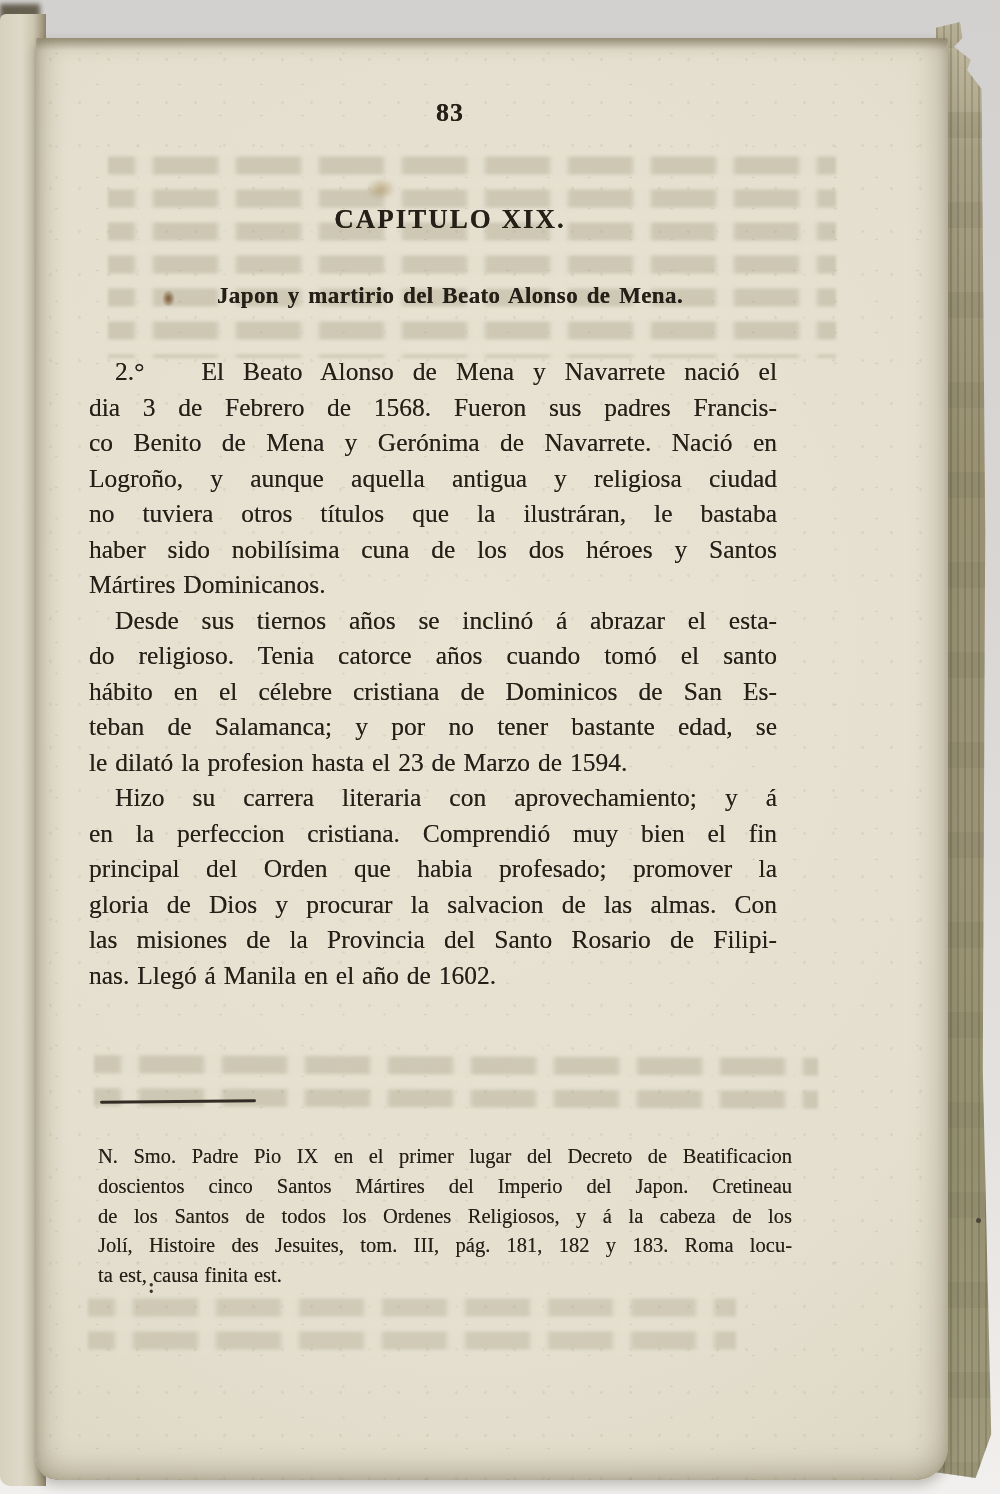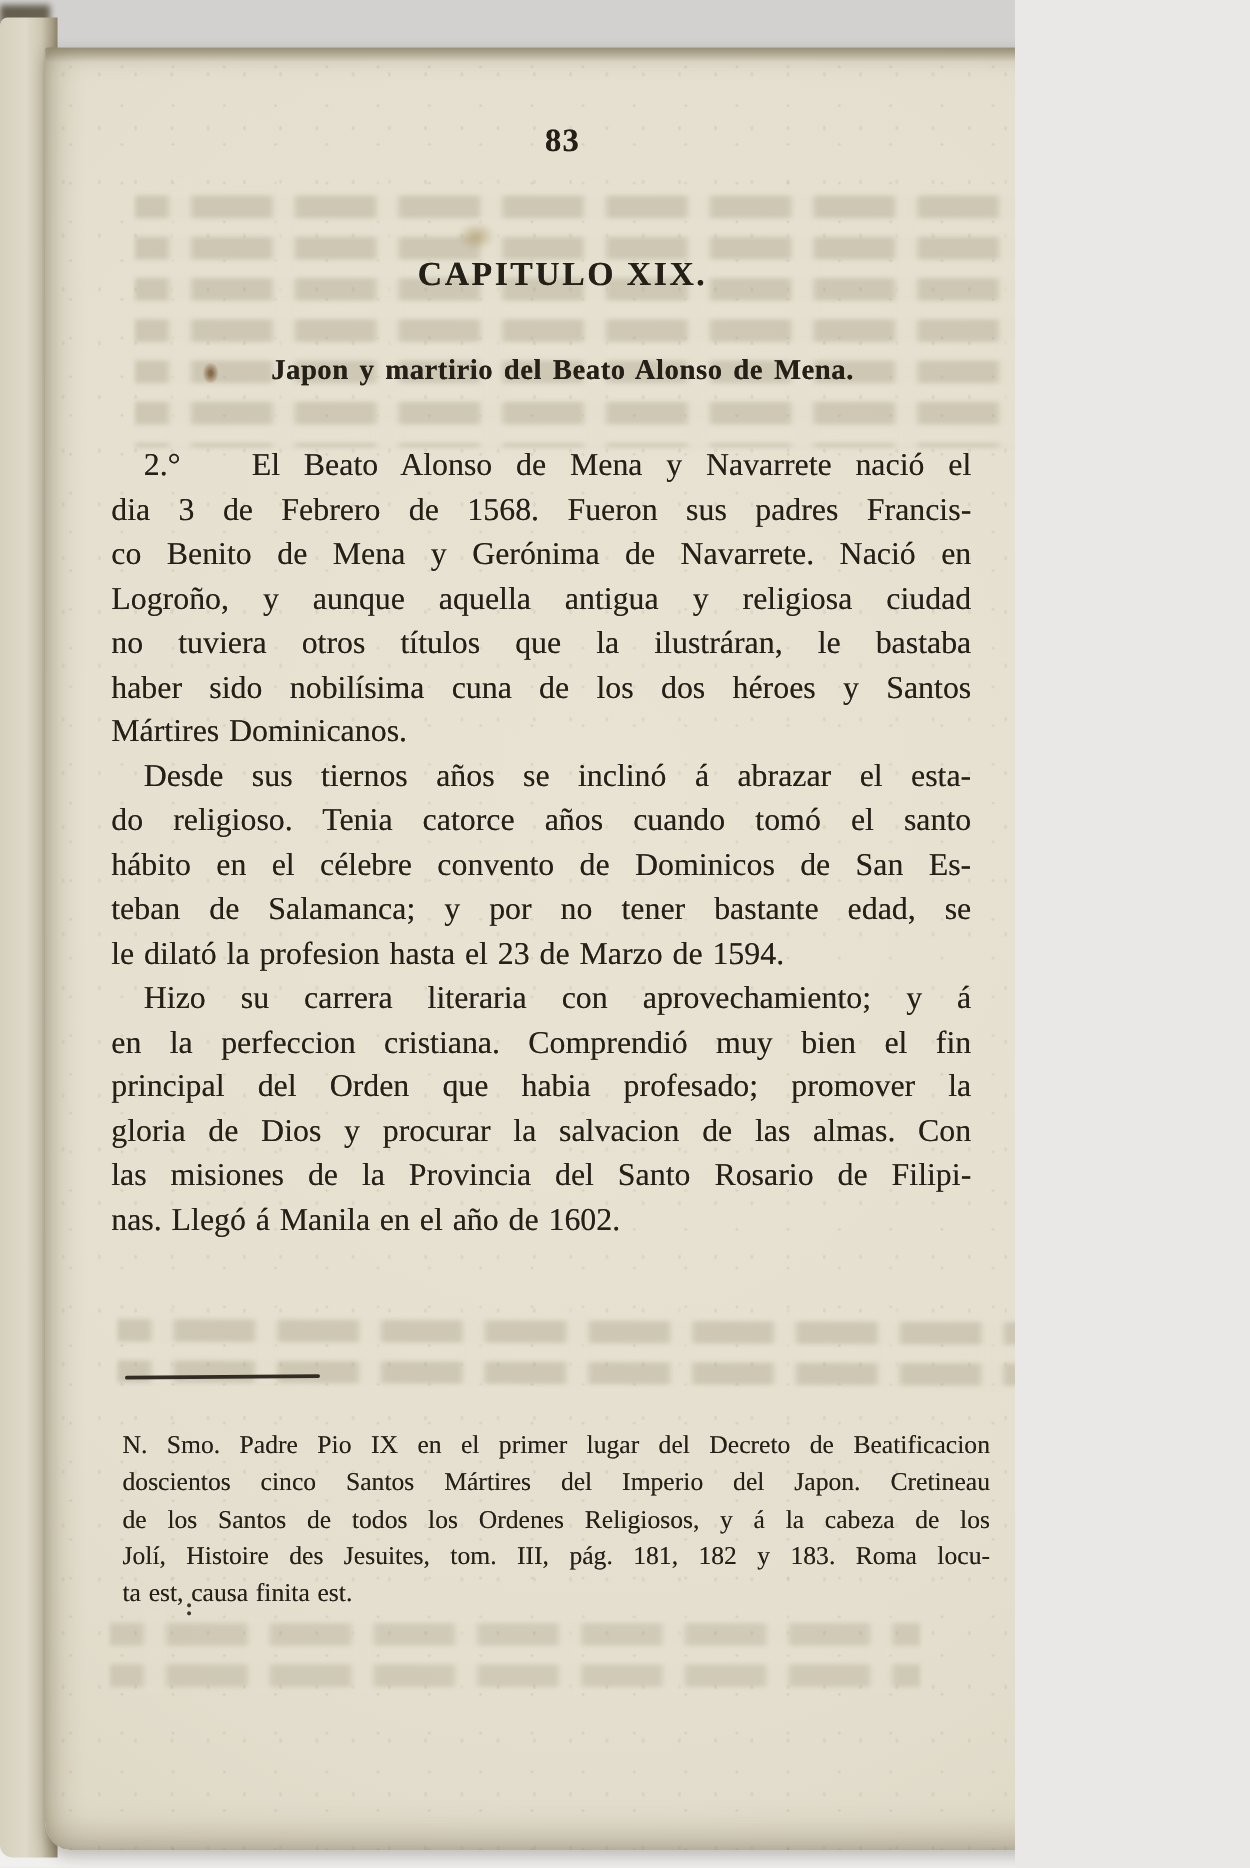--- a/index.html
+++ b/index.html
@@ -1,17 +1,17 @@
 <!DOCTYPE html>
 <html><head>
 <meta charset="utf-8">
 <style>
   html,body{margin:0;padding:0;background:#e9e8e6;}
   .stage{
-    position:relative; width:812px; height:1494px; overflow:hidden;
+    position:relative; width:1000px; height:1494px; overflow:hidden;
     background:linear-gradient(180deg,#d2d1cf 0%,#d8d7d5 40%,#e3e2e0 75%,#f1f0ee 100%);
     font-family:"Liberation Serif","DejaVu Serif",serif;
   }
   
   .left-sliver{
     position:absolute; left:0; top:14px; width:46px; height:1472px;
     background:linear-gradient(90deg,#d6d0be 0%,#ded9c8 45%,#cdc6b1 72%,#a99f87 90%,#8d8268 100%);
     border-radius:6px 0 0 10px;
   }
   .gutter-shadow{
@@ -118,21 +118,21 @@
     <div class="bodytext">
         <div class="jline ind">2.°&nbsp;&nbsp; El Beato Alonso de Mena y Navarrete nació el</div>
         <div class="jline">dia 3 de Febrero de 1568. Fueron sus padres Francis-</div>
         <div class="jline">co Benito de Mena y Gerónima de Navarrete. Nació en</div>
         <div class="jline">Logroño, y aunque aquella antigua y religiosa ciudad</div>
         <div class="jline">no tuviera otros títulos que la ilustráran, le bastaba</div>
         <div class="jline">haber sido nobilísima cuna de los dos héroes y Santos</div>
         <div class="jline last">Mártires Dominicanos.</div>
         <div class="jline ind">Desde sus tiernos años se inclinó á abrazar el esta-</div>
         <div class="jline">do religioso. Tenia catorce años cuando tomó el santo</div>
-        <div class="jline">hábito en el célebre convento de Dominicos de San Es-</div>
+        <div class="jline">hábito en el célebre cristiana de Dominicos de San Es-</div>
         <div class="jline">teban de Salamanca; y por no tener bastante edad, se</div>
         <div class="jline last">le dilató la profesion hasta el 23 de Marzo de 1594.</div>
         <div class="jline ind">Hizo su carrera literaria con aprovechamiento; y á</div>
         <div class="jline">en la perfeccion cristiana. Comprendió muy bien el fin</div>
         <div class="jline">principal del Orden que habia profesado; promover la</div>
         <div class="jline">gloria de Dios y procurar la salvacion de las almas. Con</div>
         <div class="jline">las misiones de la Provincia del Santo Rosario de Filipi-</div>
         <div class="jline last">nas. Llegó á Manila en el año de 1602.</div>
       </div>
 

